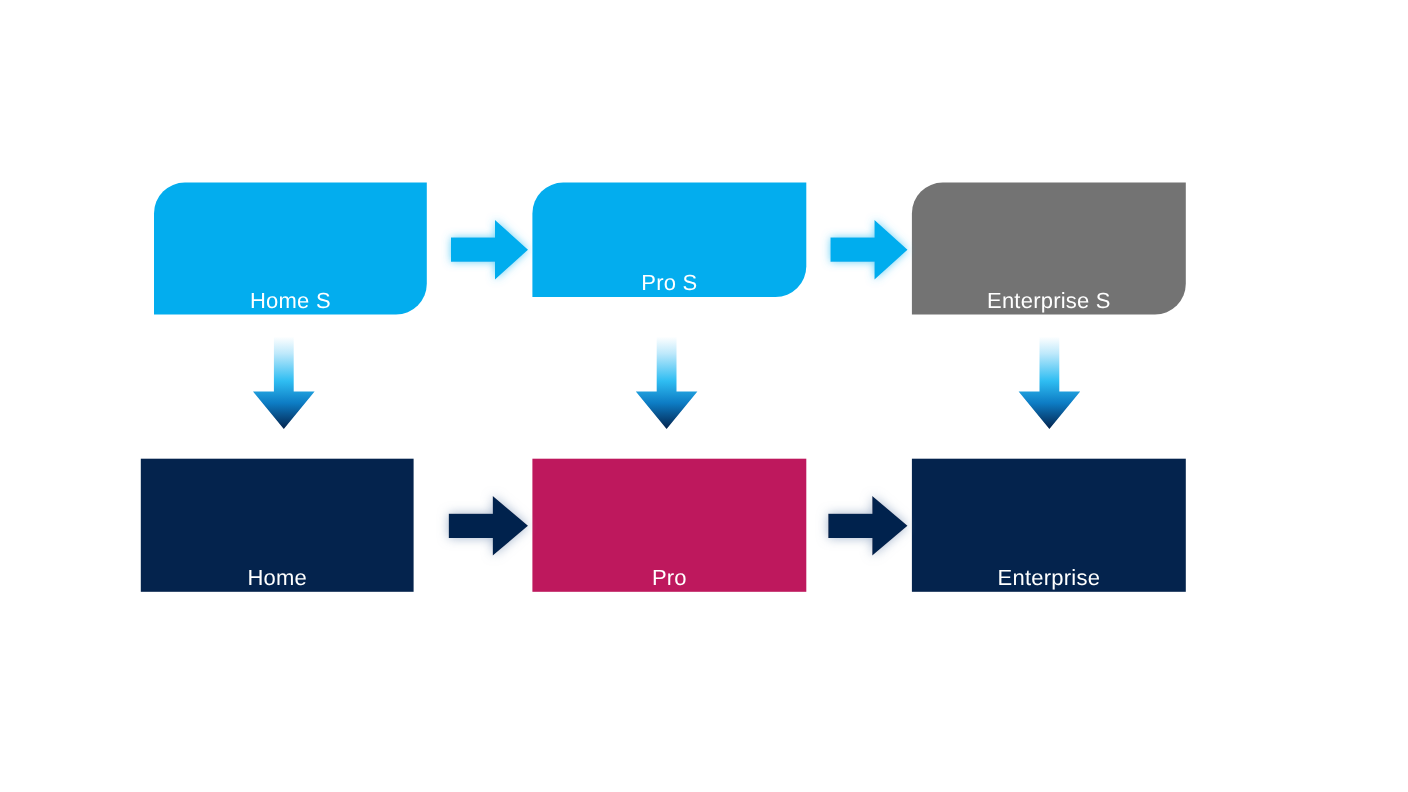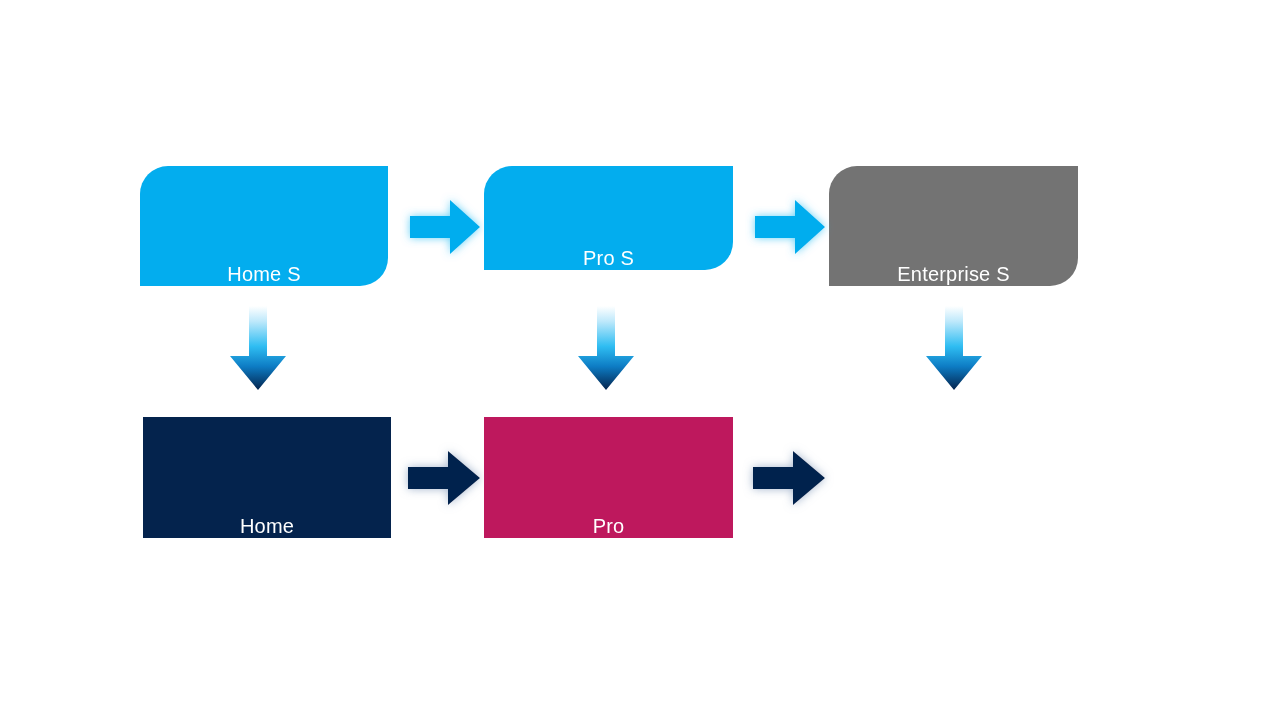--- a/index.html
+++ b/index.html
@@ -156,28 +156,31 @@
           <stop offset="18%" stop-color="#BFE9FB"></stop>
           <stop offset="48%" stop-color="#2FBDF2"></stop>
           <stop offset="72%" stop-color="#0D7CC4"></stop>
           <stop offset="100%" stop-color="#04234D"></stop>
         </linearGradient>
       </defs>
       <polygon points="21,0 39,0 39,50 58,50 30,84 2,50 21,50" fill="url(#vgrad3)"></polygon>
     </svg>
   </div>
 
-  <div class="node-box product" style="left:143px; top:417px; width:248px; height:121px; background:#04234D;">
+  <div class="node-box product" style="left:128px; top:417px; width:248px; height:121px; background:#04234D;">
     <span class="node-label">Home</span>
   </div>
 
   <div class="node-box product" style="left:484px; top:417px; width:249px; height:121px; background:#be185d;">
     <span class="node-label">Pro</span>
   </div>
 
+  <div class="node-box product" style="left:829px; top:417px; width:249px; height:121px; background:#04234D;">
+    <span class="node-label">Enterprise</span>
+  </div>
 
   <div class="h-arrow" style="left:392px; top:441px;">
     <svg width="100" height="74" viewBox="0 0 100 74" xmlns="http://www.w3.org/2000/svg">
       <defs>
         <filter id="glowNavy1" x="-60%" y="-60%" width="220%" height="220%">
           <feGaussianBlur in="SourceAlpha" stdDeviation="5" result="b"></feGaussianBlur>
           <feFlood flood-color="#7E96B8" flood-opacity="0.70" result="c"></feFlood>
           <feComposite in="c" in2="b" operator="in" result="g"></feComposite>
           <feMerge>
             <feMergeNode in="g"></feMergeNode>

